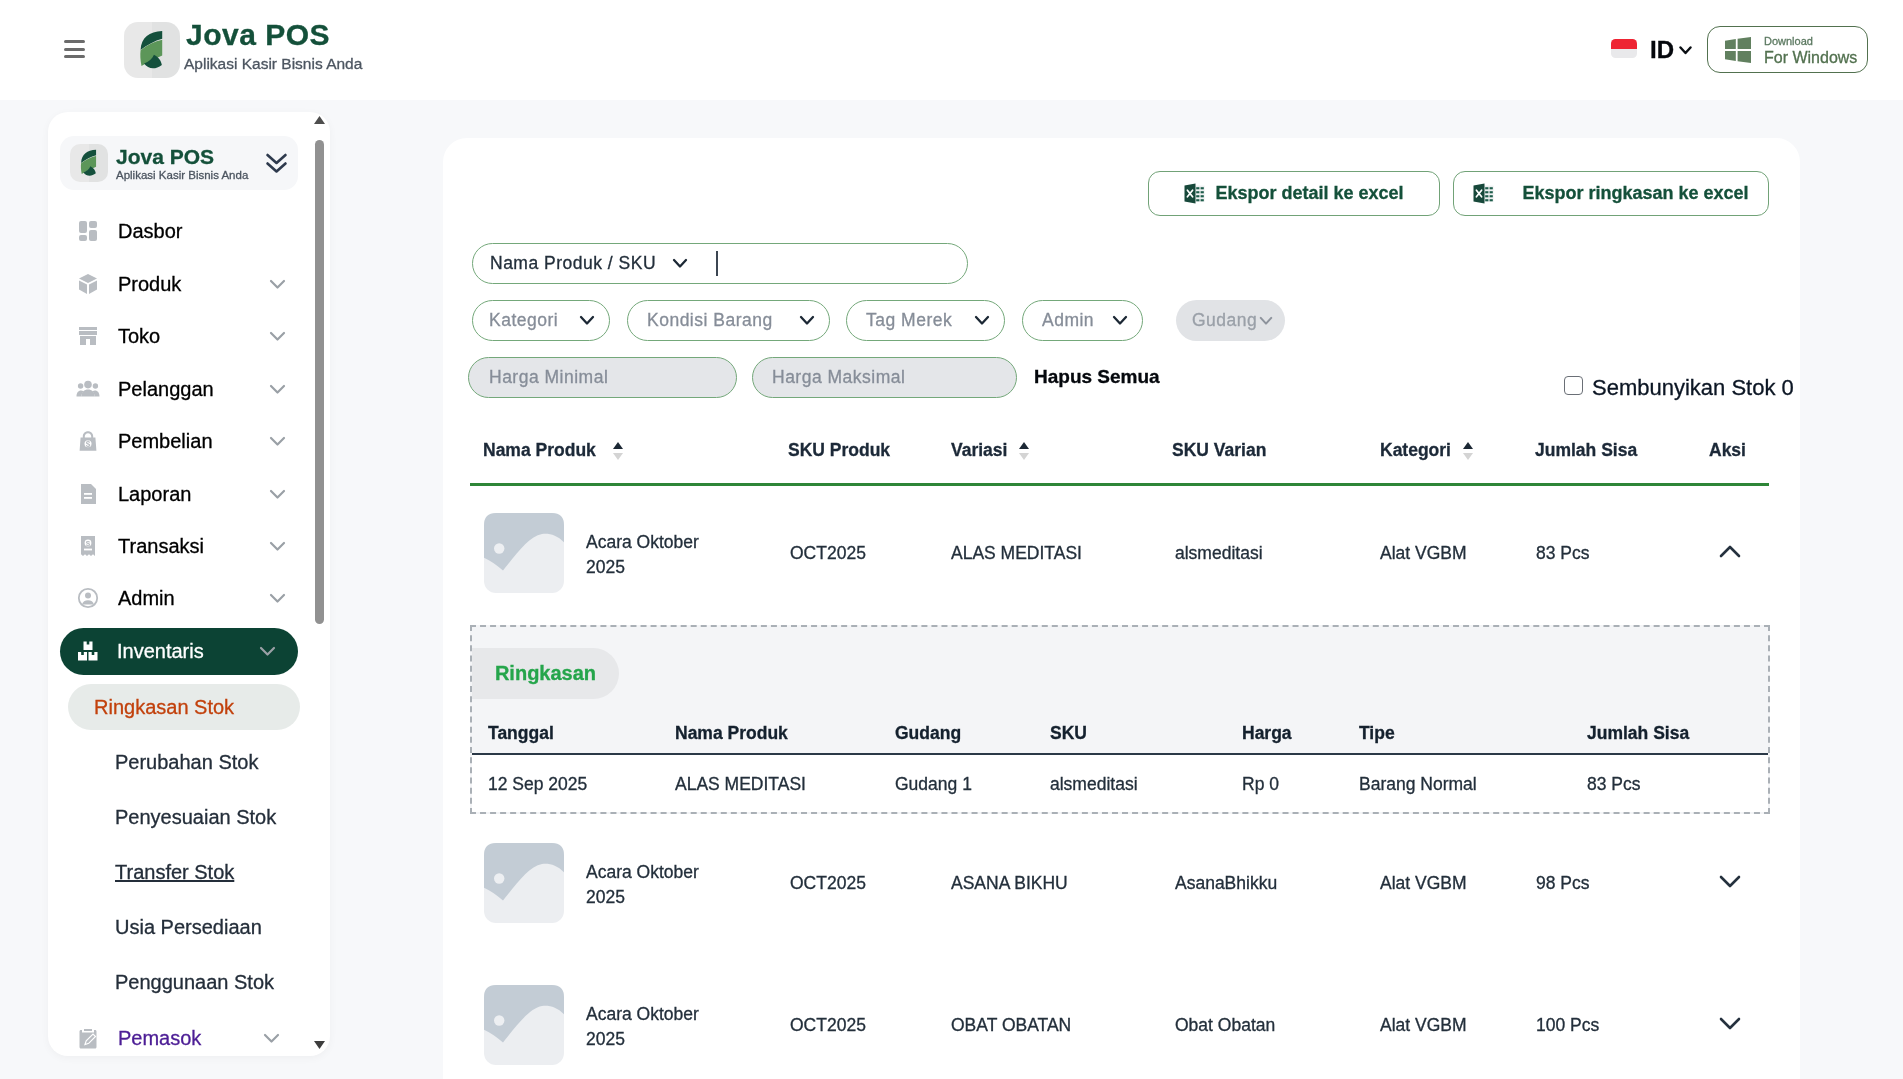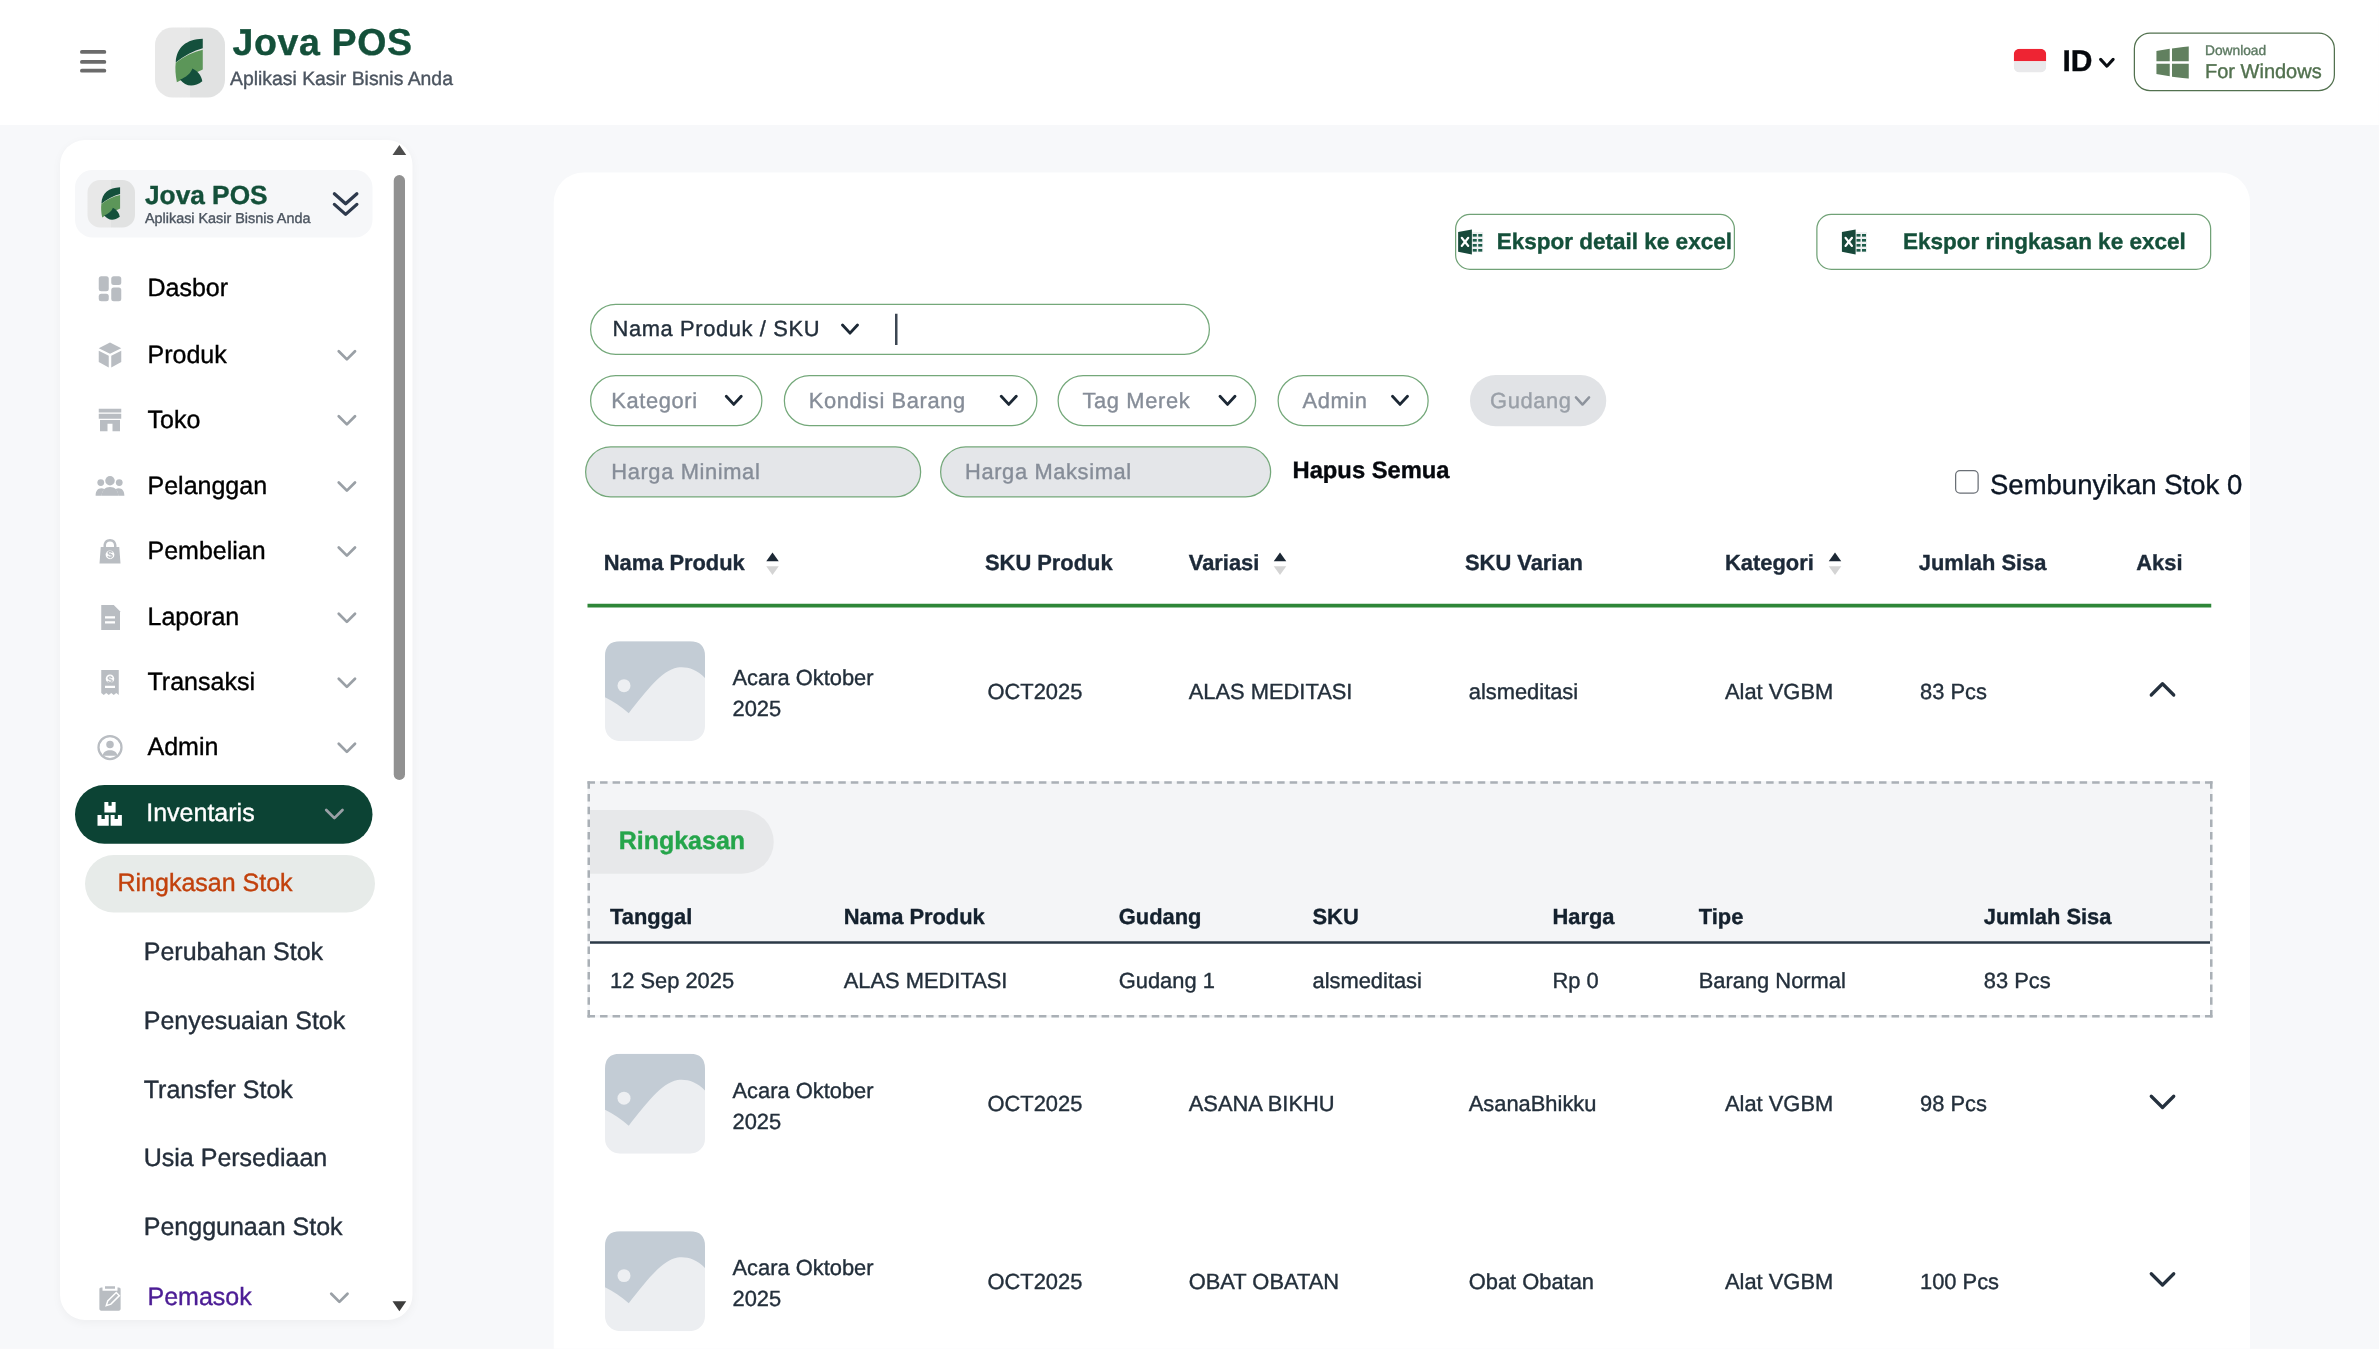--- a/index.html
+++ b/index.html
@@ -233,21 +233,21 @@
         <polygon points="6.5,2 12,10 1,10" fill="#4e4e4e"></polygon>
       </svg>
     <div id="sbThumb"></div>
     <svg class="abs" style="left:0;top:925px" width="13" height="12" viewBox="0 0 13 12">
         <polygon points="1,2 12,2 6.5,10" fill="#3d3d3d"></polygon>
       </svg>
   </div>
 </div>
 
 <div id="main">
-  <div class="exp-btn" style="left:705px;top:33px;width:224px;margin-left:16px;">
+  <div class="exp-btn" style="left:705px;top:33px;width:292px;">
     <svg width="21" height="21" viewBox="0 0 21 21">
       <rect x="11" y="2.6" width="9.6" height="16.2" fill="#eef0f1"></rect>
       <g fill="#1d5c4a">
           <rect x="12.2" y="4.2" width="3.2" height="2.1"></rect>
           <rect x="16.6" y="4.2" width="3.2" height="2.1"></rect>
           <rect x="12.2" y="8.2" width="3.2" height="2.1"></rect>
           <rect x="16.6" y="8.2" width="3.2" height="2.1"></rect>
           <rect x="12.2" y="12.2" width="3.2" height="2.1"></rect>
           <rect x="16.6" y="12.2" width="3.2" height="2.1"></rect>
           <rect x="12.2" y="16.2" width="3.2" height="2.1"></rect>
@@ -436,21 +436,21 @@
   <span style="margin-left:19px;font-size:20px;color:#fff;">Inventaris</span>
   <svg style="margin-left:auto;margin-right:22px;" width="17" height="11" viewBox="0 0 17 11">
       <polyline points="2,2 8.5,8.5 15,2" fill="none" stroke="#9aa0a6" stroke-width="2.2" stroke-linecap="round" stroke-linejoin="round"></polyline>
     </svg>
 </div>
 <div class="abs" style="left:68px;top:684px;width:232px;height:46px;background:#e7ebe9;border-radius:23px;display:flex;align-items:center;">
   <span style="margin-left:26px;font-size:20px;color:#c2410c;">Ringkasan Stok</span>
 </div>
 <div class="abs sub-item" style="left:115px;top:751px;">Perubahan Stok</div>
 <div class="abs sub-item" style="left:115px;top:806px;">Penyesuaian Stok</div>
-<div class="abs sub-item" style="left:115px;top:861px;">Transfer Stok</div>
+<div class="abs sub-item" style="left:115px;top:861px;text-decoration:underline;">Transfer Stok</div>
 <div class="abs sub-item" style="left:115px;top:916px;">Usia Persediaan</div>
 <div class="abs sub-item" style="left:115px;top:971px;">Penggunaan Stok</div>
 <div class="abs" style="left:76px;top:1026px;width:230px;display:flex;align-items:center;">
   <svg width="24" height="24" viewBox="0 0 24 24">
       <g fill="#b9bdc2">
         <path d="M8 3 L16 3 L16 5 L8 5 Z"></path>
         <path d="M6 4 L5 4 C4 4 3.5 4.6 3.5 5.5 L3.5 21 C3.5 21.9 4 22.5 5 22.5 L19 22.5 C20 22.5 20.5 21.9 20.5 21 L20.5 5.5 C20.5 4.6 20 4 19 4 L18 4 L18 6.5 L6 6.5 Z"></path>
         <path d="M9 18.5 L10.2 14.8 L17 8 L19.5 10.5 L12.7 17.3 Z" stroke="#fff" stroke-width="1.2"></path>
       </g>
     </svg>

